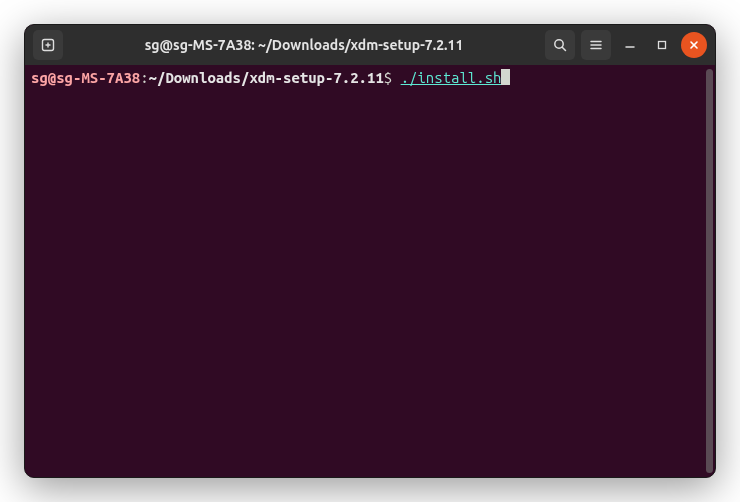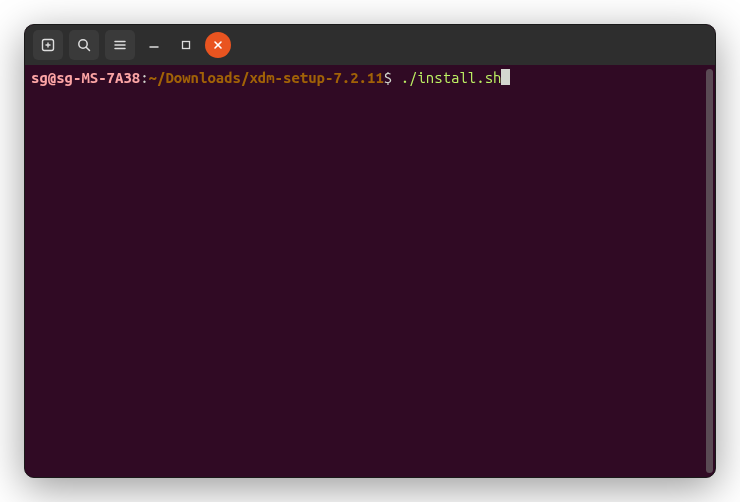--- a/index.html
+++ b/index.html
@@ -94,23 +94,23 @@
     .scrollbar {
       position: absolute;
       right: 2px;
       top: 4px;
       bottom: 4px;
       width: 7px;
       background: #5a4a54;
       border-radius: 4px;
     }
     .prompt-user { color: #fca5a5; font-weight: bold; }
-    .prompt-path { color: #a16207; font-weight: bold; }
+    .prompt-path { color: #e5e5e5; font-weight: bold; }
     .prompt-dollar { color: #d3d7cf; }
-    .prompt-cmd { color: #bef264; }
+    .prompt-cmd { color: #5eead4; text-decoration: underline; }
     .cursor {
       display: inline-block;
       width: 9px;
       height: 16px;
       background: #d3d7cf;
       vertical-align: text-bottom;
       margin-bottom: 1px;
     }
     .line { white-space: pre; }
     svg { display: block; }
@@ -122,20 +122,21 @@
   <div class="titlebar">
     <div class="titlebar-left">
       <div class="tb-btn">
         <svg width="16" height="16" viewBox="0 0 16 16">
           <rect x="2.5" y="2.5" width="11" height="11" rx="2" fill="none" stroke="#ddd" stroke-width="1.4"></rect>
           <line x1="8" y1="5.5" x2="8" y2="10.5" stroke="#ddd" stroke-width="1.4"></line>
           <line x1="5.5" y1="8" x2="10.5" y2="8" stroke="#ddd" stroke-width="1.4"></line>
         </svg>
       </div>
     </div>
+    <div class="titlebar-title">sg@sg-MS-7A38: ~/Downloads/xdm-setup-7.2.11</div>
     <div class="titlebar-right">
       <div class="tb-btn">
         <svg width="16" height="16" viewBox="0 0 16 16">
           <circle cx="7" cy="7" r="4.2" fill="none" stroke="#ddd" stroke-width="1.5"></circle>
           <line x1="10.2" y1="10.2" x2="13.5" y2="13.5" stroke="#ddd" stroke-width="1.5" stroke-linecap="round"></line>
         </svg>
       </div>
       <div class="tb-btn">
         <svg width="16" height="16" viewBox="0 0 16 16">
           <line x1="3" y1="4.5" x2="13" y2="4.5" stroke="#ddd" stroke-width="1.5" stroke-linecap="round"></line>

